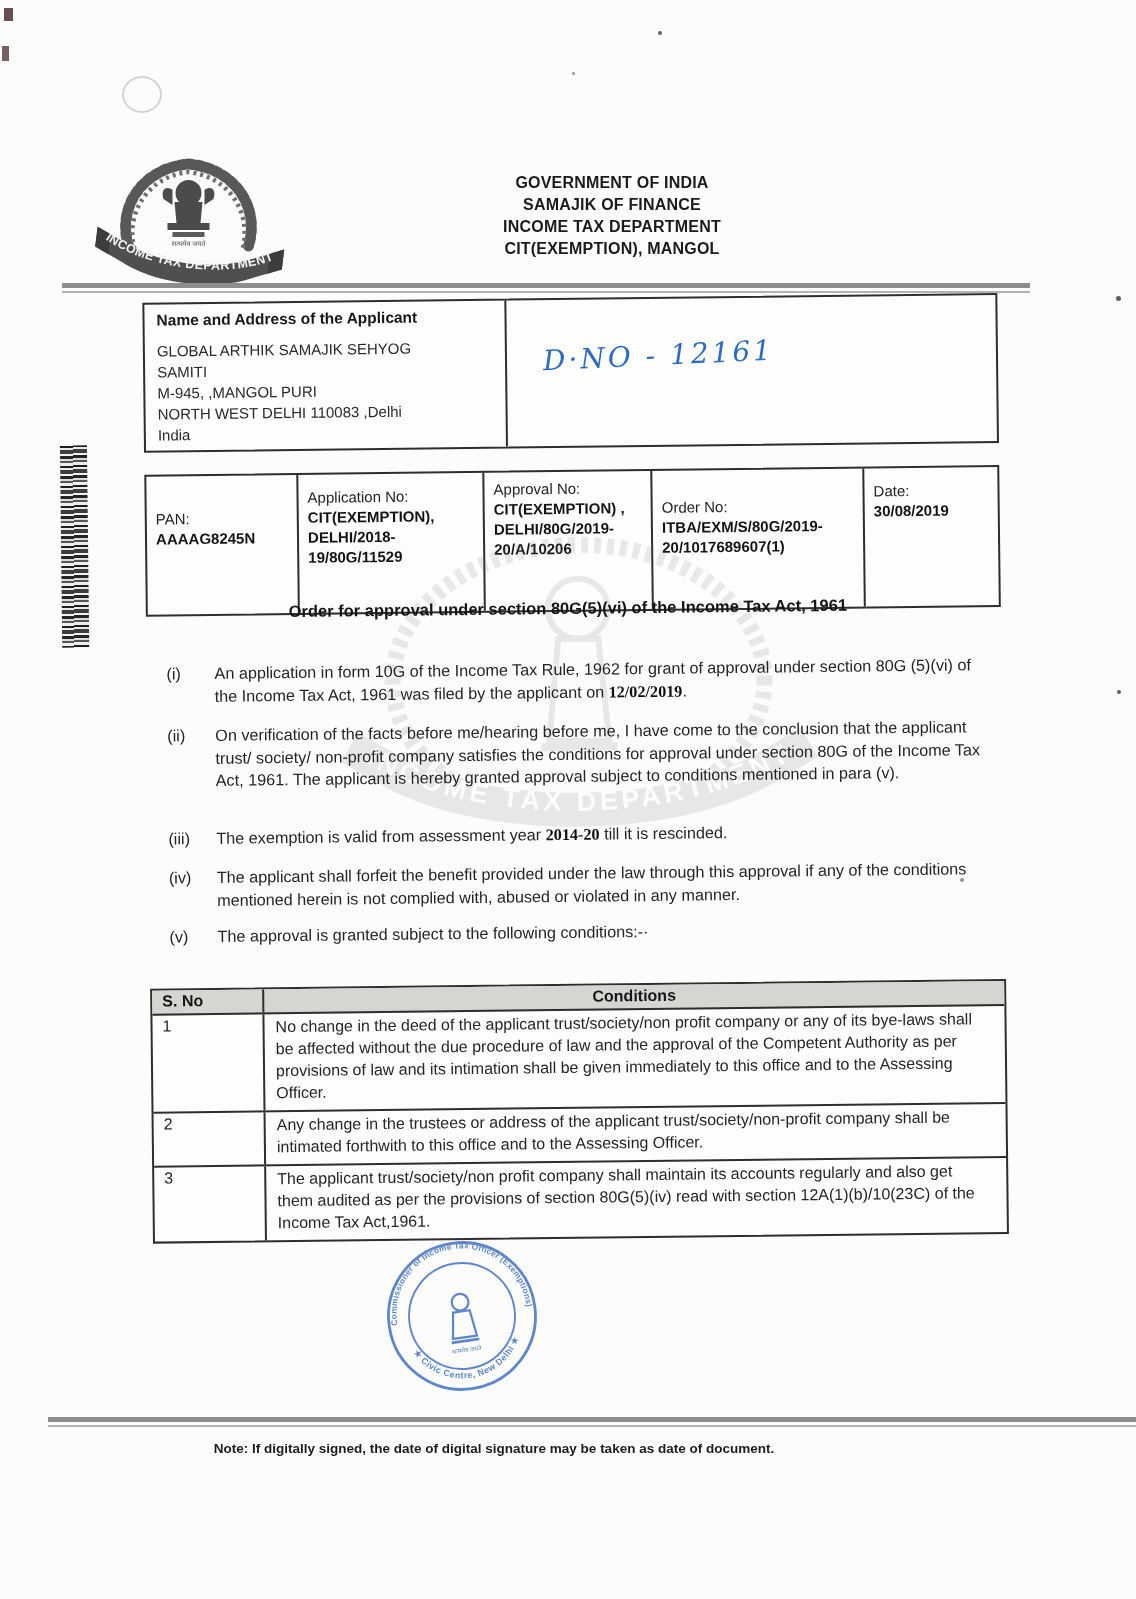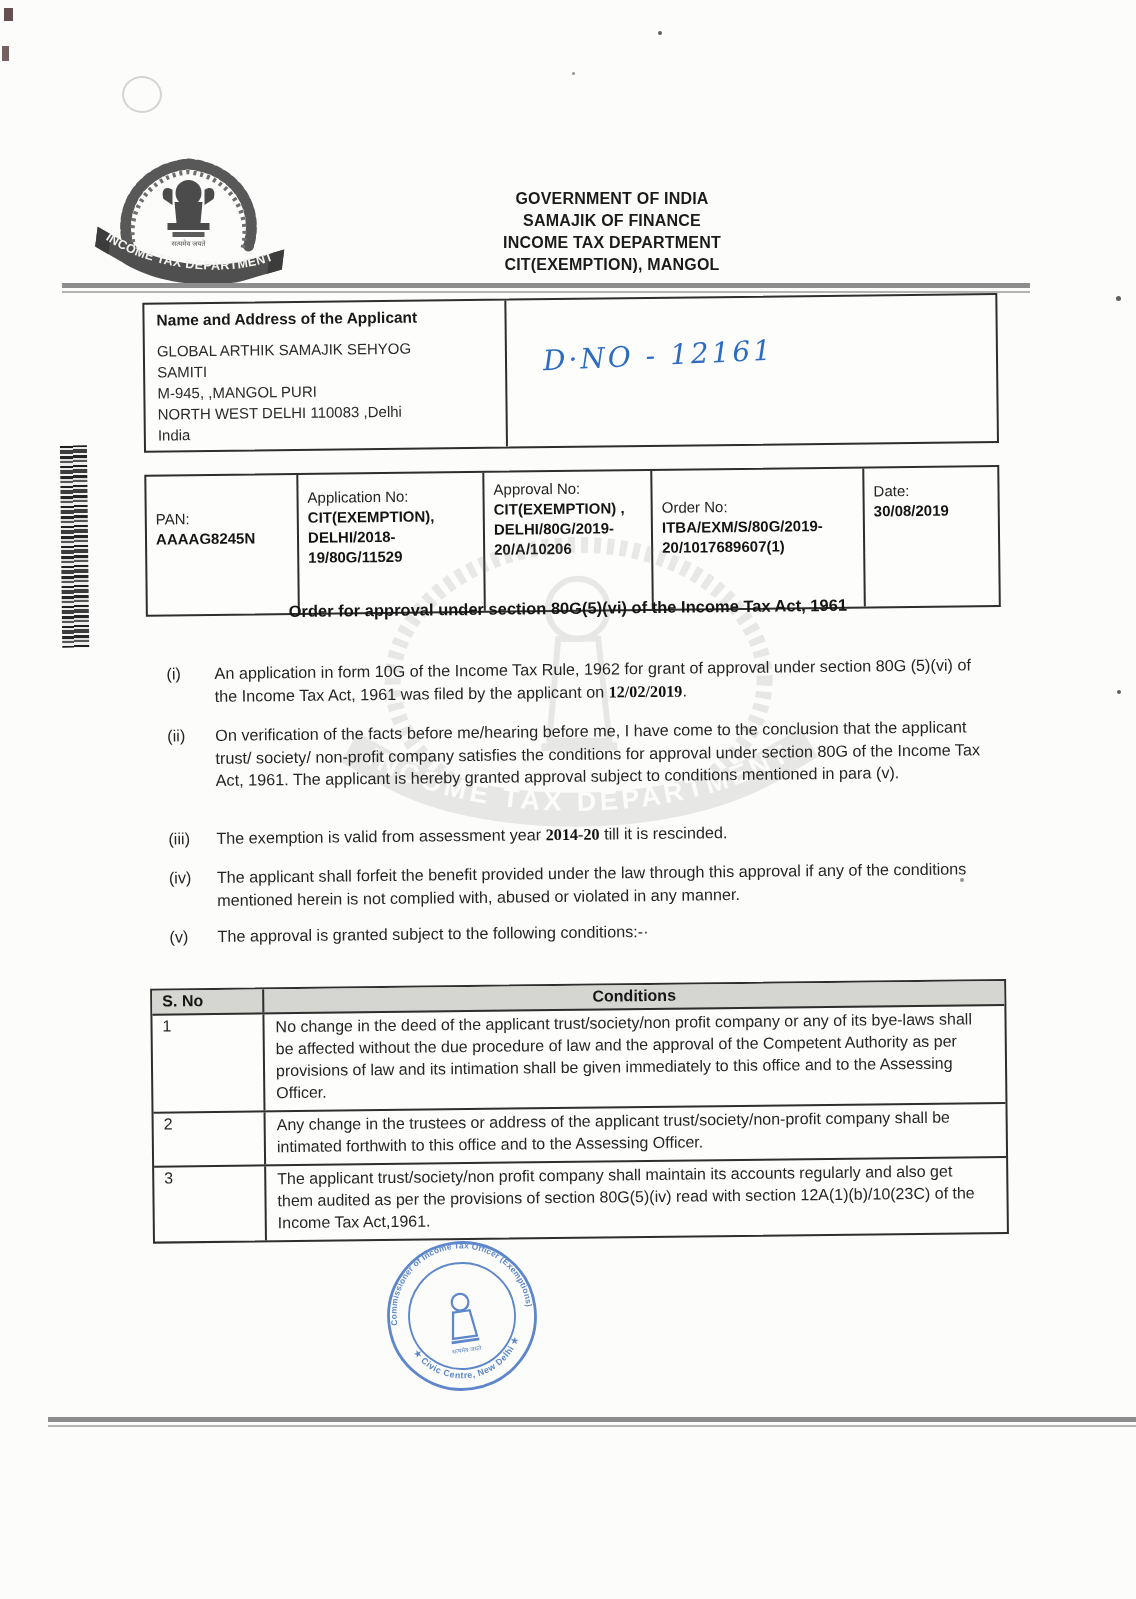--- a/index.html
+++ b/index.html
@@ -17,21 +17,21 @@
   .edge-mark2 { left:2px; top:46px; width:7px; height:15px; background:#553a3a; opacity:.8; }
   .speck { background:#2b2b2b; border-radius:50%; opacity:.75; }
   .speck.s1 { left:658px; top:31px; width:4px; height:4px; }
   .speck.s2 { left:1116px; top:296px; width:5px; height:5px; }
   .speck.s3 { left:1117px; top:690px; width:4px; height:4px; }
   .speck.s4 { left:960px; top:878px; width:4px; height:4px; opacity:.5; }
   .speck.s5 { left:572px; top:72px; width:3px; height:3px; opacity:.5; }
 
   
   .logo { left:86px; top:146px; width:205px; height:140px; }
-  .hdr-text { left:462px; top:188px; width:300px; text-align:center;
+  .hdr-text { left:462px; top:172px; width:300px; text-align:center;
     font-weight:bold; font-size:16px; line-height:22px; color:#1b1b1b; letter-spacing:.2px; }
   .rule-double { height:3px; border-top:5px solid #8d8d8d; border-bottom:2px solid #b3b3b3; }
   .hdr-rule { left:62px; top:283px; width:968px; }
 
   
   .tilt { left:0; top:0; width:1136px; height:1599px; transform:rotate(-0.65deg); transform-origin:560px 800px; }
 
   
   .app-box { left:148px; top:298px; width:851px; height:146px;
     border:2px solid #2e2e2e; display:flex; background:rgba(255,255,255,.35); }
@@ -245,15 +245,16 @@
       </text>
       <circle cx="85" cy="70" r="9" fill="none" stroke="#4273c2" stroke-width="2.4"></circle>
       <path d="M76,80 L94,80 L98,108 L72,108 Z" fill="none" stroke="#4273c2" stroke-width="2.4"></path>
       <line x1="70" y1="112" x2="100" y2="112" stroke="#4273c2" stroke-width="3"></line>
       <text x="85" y="124" font-size="6.5" text-anchor="middle" fill="#4273c2">सत्यमेव जयते</text>
     </g>
   </svg>
 
   <div class="abs rule-double ftr-rule"></div>
   <div class="abs footer">
+    <div>Note: If digitally signed, the date of digital signature may be taken as date of document.</div>
   </div>
 
 </div>
 
 </body></html>

